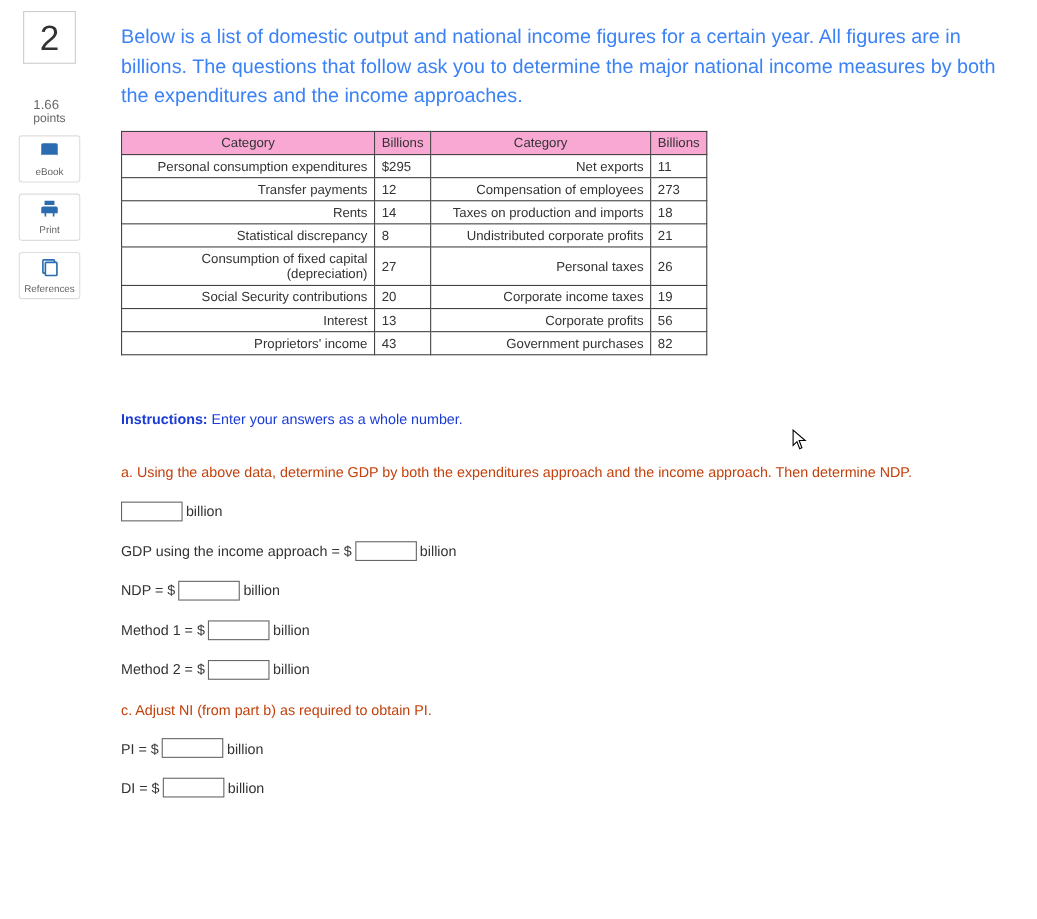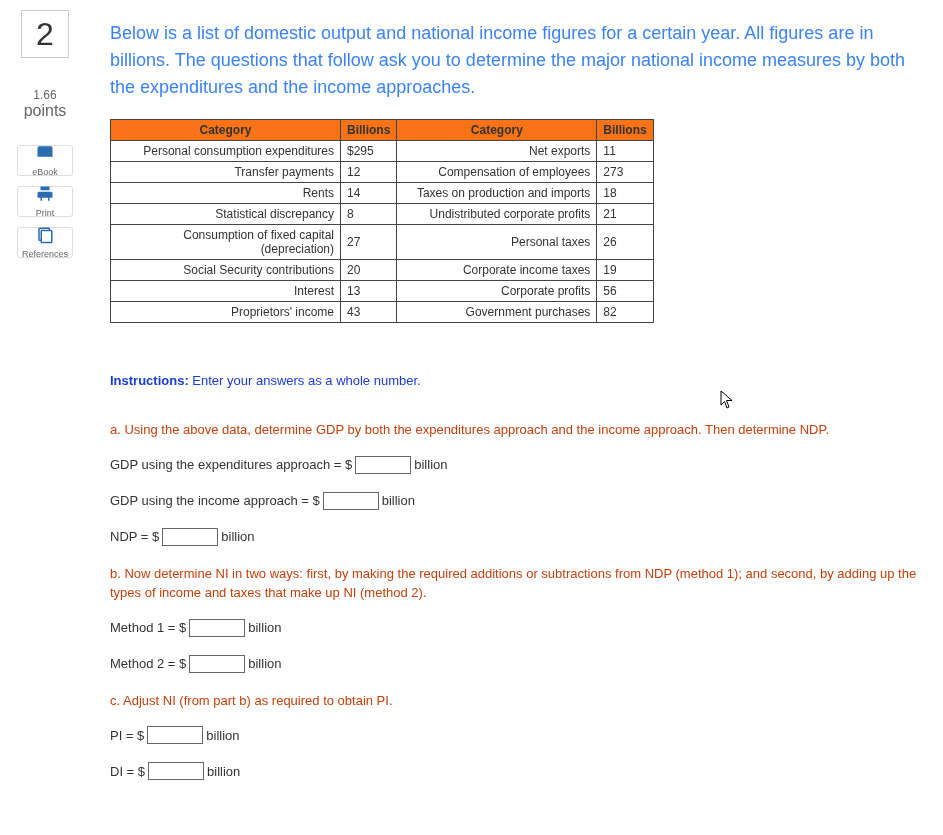--- a/index.html
+++ b/index.html
@@ -1,30 +1,30 @@
 <!DOCTYPE html>
 <html><head>
 <meta charset="utf-8">
 <style>
 * { box-sizing: border-box; margin: 0; padding: 0; }
 body { font-family: Arial, Helvetica, sans-serif; font-size: 13px; color: #333; background: #fff; width: 943px; }
 .container { display: flex; }
 .left-col { width: 90px; padding: 10px 5px; display: flex; flex-direction: column; align-items: center; }
 .qnum-box { width: 48px; height: 48px; border: 1px solid #ccc; display: flex; align-items: center; justify-content: center; font-size: 32px; font-weight: 400; color: #333; margin-bottom: 30px; }
-.points-box { text-align: center; margin-bottom: 25px; color: #666; font-size: 12px; }
+.points-box { margin-bottom: 9px; color: #666; font-size: 12px; }
 .points-val { display: block; }
-.points-lbl { display: block; font-size: 16px; }
-.side-btn { width: 56px; height: 31px; border: 1px solid #ddd; background: #fff; display: flex; flex-direction: column; align-items: center; justify-content: center; margin-bottom: 10px; cursor: pointer; border-radius: 3px; }
+.points-lbl { display: block; font-size: 11px; }
+.side-btn { width: 56px; height: 43px; border: 1px solid #ddd; background: #fff; display: flex; flex-direction: column; align-items: center; justify-content: center; margin-bottom: 10px; cursor: pointer; border-radius: 3px; }
 .side-btn svg { width: 18px; height: 18px; }
 .side-btn-label { font-size: 9px; color: #666; margin-top: 2px; }
 .main-col { flex: 1; padding: 20px 10px 30px 20px; }
 .intro { color: #3b82f6; line-height: 1.5; margin-bottom: 18px; font-size: 18px; }
 .data-table { border-collapse: collapse; font-size: 12px; color: #333; margin-bottom: 50px; }
 .data-table th, .data-table td { border: 1px solid #444; padding: 3px 6px; text-align: right; }
-.data-table th { background: #f97316; font-weight: bold; text-align: center; }
+.data-table th { background: #f9a8d4; font-weight: normal; text-align: center; }
 .data-table .num { text-align: left; }
 .instructions { color: #1a3bd6; font-size: 13px; margin-bottom: 32px; }
 .instructions strong { font-weight: bold; }
 .qline { color: #c2410c; font-size: 13px; line-height: 1.5; margin-bottom: 16px; }
 .ans-line { color: #333; font-size: 13px; margin-bottom: 18px; display: flex; align-items: center; gap: 3px; }
 .ans-input { border: 1px solid #666; height: 18px; width: 56px; font-size: 12px; padding: 1px 3px; }
 .cursor { position: absolute; left: 720px; top: 390px; }
 </style>
 </head>
 <body>
@@ -132,36 +132,34 @@
         </tbody>
     </table>
 
     <p class="instructions">
       <strong>Instructions:</strong><span> Enter your answers as a whole number.</span>
     </p>
 
     <p class="qline">a. Using the above data, determine GDP by both the expenditures approach and the income approach. Then determine NDP.</p>
 
     <div class="ans-line">
-      <span>GDP using the expenditures approach = $</span>
       <input class="ans-input" type="text" style="">
       <span>billion</span>
     </div>
     <div class="ans-line">
       <span>GDP using the income approach = $</span>
       <input class="ans-input" type="text" style="">
       <span>billion</span>
     </div>
     <div class="ans-line">
       <span>NDP = $</span>
       <input class="ans-input" type="text" style="">
       <span>billion</span>
     </div>
 
-    <p class="qline">b. Now determine NI in two ways: first, by making the required additions or subtractions from NDP (method 1); and second, by adding up the types of income and taxes that make up NI (method 2).</p>
 
     <div class="ans-line">
       <span>Method 1 = $</span>
       <input class="ans-input" type="text" style="">
       <span>billion</span>
     </div>
     <div class="ans-line">
       <span>Method 2 = $</span>
       <input class="ans-input" type="text" style="">
       <span>billion</span>

